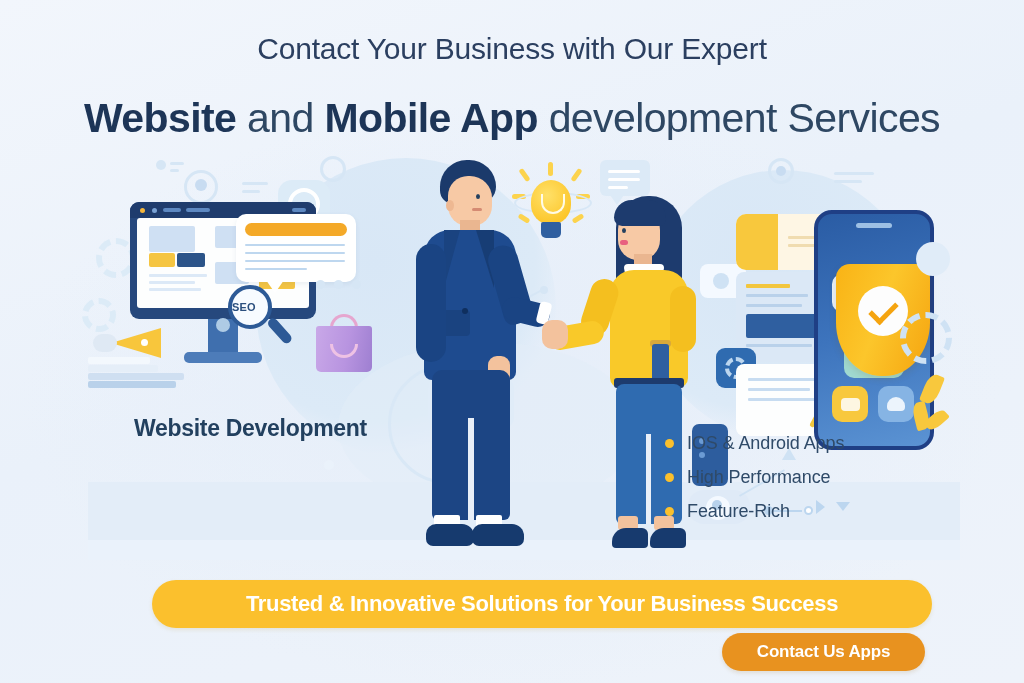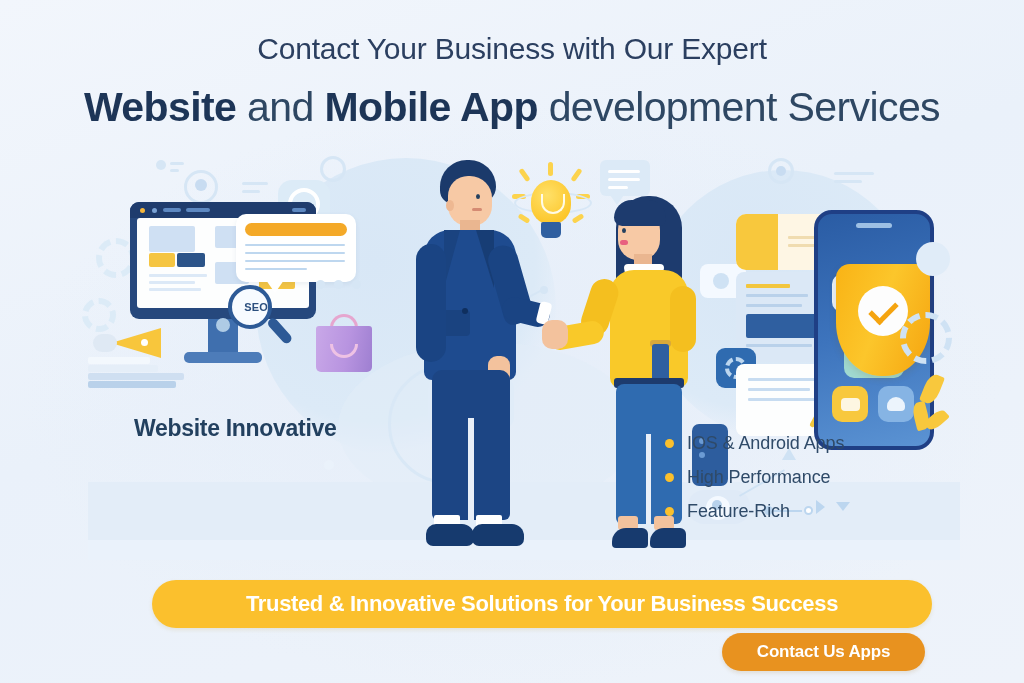--- a/index.html
+++ b/index.html
@@ -32,21 +32,21 @@
     color: #2b3f60;
     line-height: 42px;
     white-space: nowrap;
   }
   #headline .line2 {
     font-size: 41px;
     letter-spacing: -0.6px;
     color: #2e4763;
     line-height: 58px;
     white-space: nowrap;
-    margin-top: 8px;
+    margin-top: 19px;
   }
   #headline .line2 b { font-weight: 700; color: #1d3557; }
   #headline .line2 .lite { font-weight: 400; }
 
   
   #art {
     position: absolute;
     left: 88px; top: 152px;
     width: 872px; height: 415px;
   }
@@ -109,21 +109,21 @@
     border-top: 13px solid #ffffff;
   }
 
   
   #mag { position:absolute; left: 140px; top: 133px; width: 72px; height: 72px; }
   #mag-glass {
     position:absolute; left:0; top:0; width: 44px; height: 44px;
     border-radius: 50%; background: #f7fbff;
     border: 4px solid #2d5a96;
     box-sizing: border-box;
-    display:flex; align-items:center; justify-content:flex-end;
+    display:flex; align-items:center; justify-content:flex-start;
   }
   #mag-glass span {
     font-size: 11px; font-weight: 700; color:#2b4f7e; letter-spacing: .2px;
   }
   #mag-handle {
     position:absolute; left: 38px; top: 38px;
     width: 10px; height: 30px; background:#2d5a96;
     border-radius: 5px;
     transform: rotate(-42deg); transform-origin: top left;
   }
@@ -699,21 +699,21 @@
     <div class="fcirc" style="left:676px; top:354px; width:9px; height:9px; background:#bcd6ef;"></div>
     <div class="fcirc" style="left:716px; top:354px; width:9px; height:9px; border-radius:50%; background:#ffffff; border:2px solid #bcd6ef; box-sizing:border-box;"></div>
     <div class="ficon" style="left:684px; top:358px; width:30px; height:2px; background:#bcd6ef;"></div>
     <div class="soft" style="left:728px; top:348px; width:0; height:0; border-left:9px solid #bcd6ef; border-top:7px solid transparent; border-bottom:7px solid transparent;"></div>
     <div class="soft" style="left:748px; top:350px; width:0; height:0; border-top:9px solid #bcd6ef; border-left:7px solid transparent; border-right:7px solid transparent;"></div>
     <div class="soft" style="left:694px; top:296px; width:0; height:0; border-bottom:12px solid #cfe2f4; border-left:7px solid transparent; border-right:7px solid transparent;"></div>
     <div class="ficon" style="left:648px; top:330px; width:52px; height:2px; transform:rotate(-30deg); background:#cfe2f4;"></div>
   </div>
 
   <div class="col" id="col-left">
-    <div class="col-title">Website Innovative</div>
+    <div class="col-title">Website Development</div>
   </div>
 
   <div class="col" id="col-right">
     <ul class="feat-list">
       <li class="feat">
         <span class="bullet"></span>
         <span class="txt">IOS &amp; Android Apps</span>
       </li>
       <li class="feat">
         <span class="bullet"></span>

